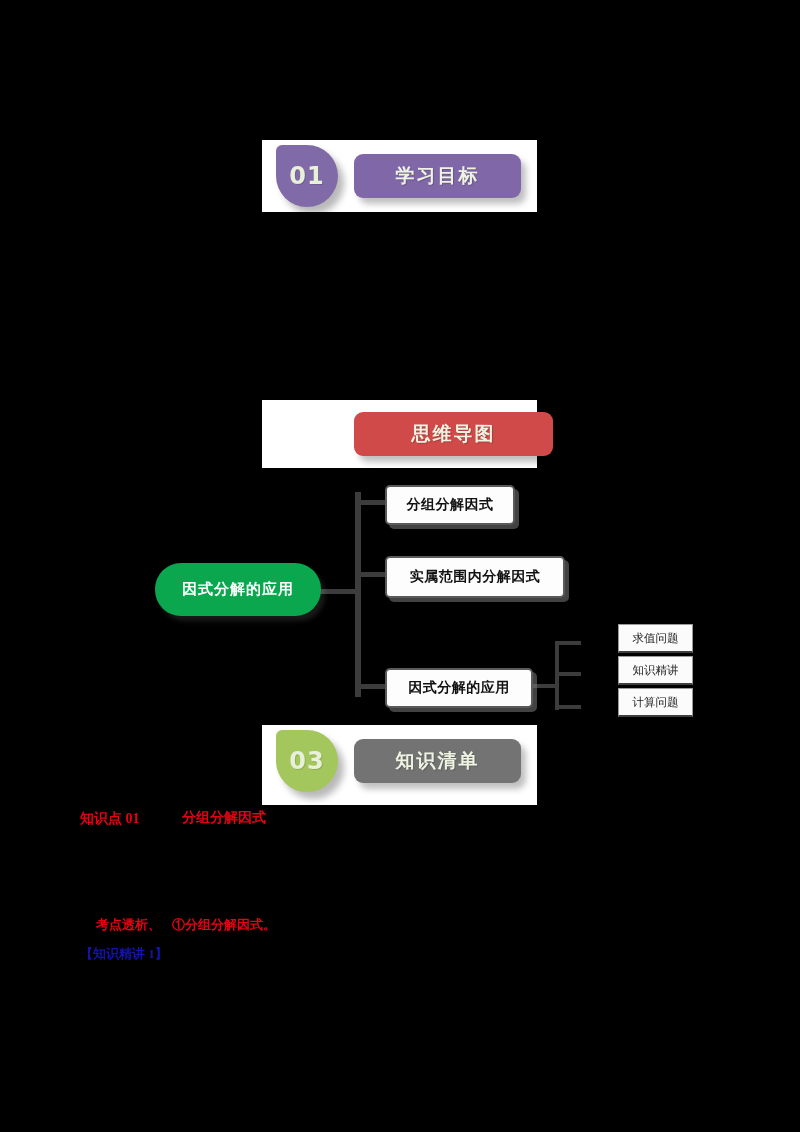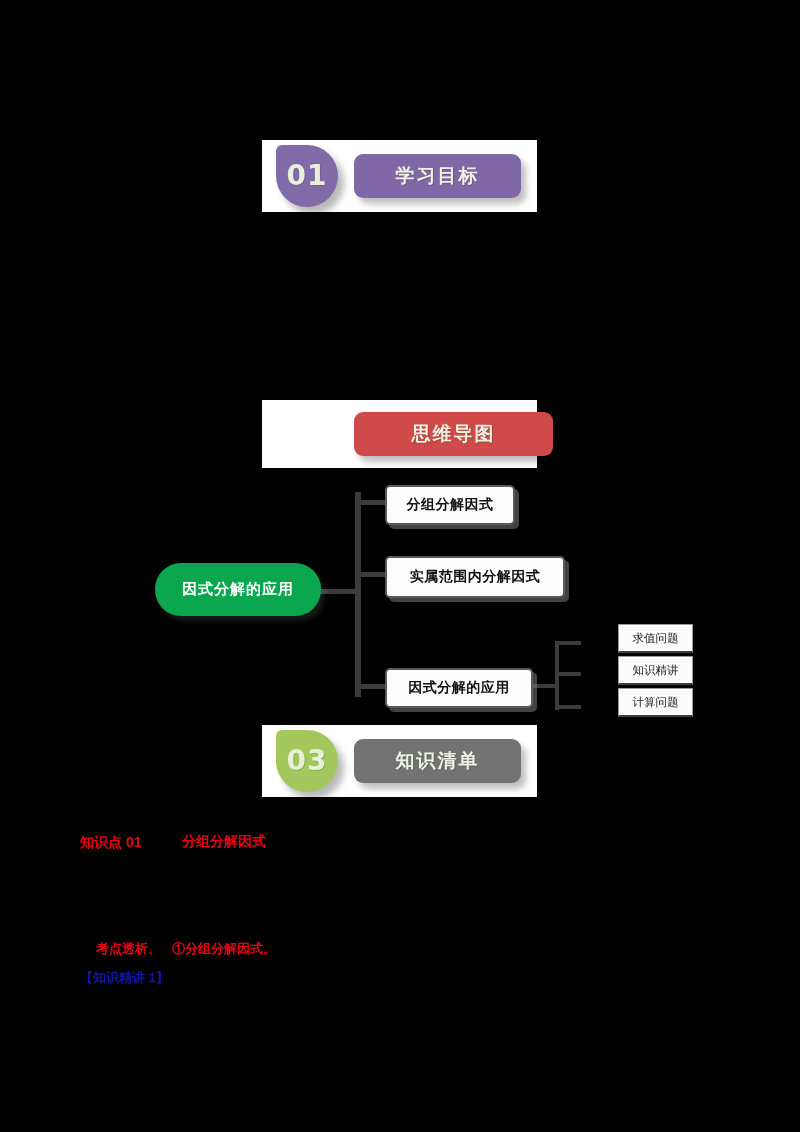--- a/index.html
+++ b/index.html
@@ -21,21 +21,21 @@
     position:absolute;
     width:62px;height:62px;
     border-radius:6px 50% 50% 50%;
     display:flex;align-items:center;justify-content:center;
     box-shadow:6px 7px 7px rgba(0,0,0,0.28);
     transform:rotate(0deg);
   }
   .badge-num{
     font-family:"DejaVu Sans",sans-serif;
     font-weight:bold;
-    font-size:28px;
+    font-size:24px;
     color:#e8f0da;
     letter-spacing:1px;
     line-height:1;
     text-shadow:1px 1px 0 rgba(0,0,0,.12);
   }
   .pill{
     position:absolute;
     height:44px;
     border-radius:9px;
     display:flex;align-items:center;justify-content:center;
@@ -88,25 +88,24 @@
   }
   .mm-leaf span{
     color:#1a1a1a;font-weight:normal;font-size:11.5px;
     font-family:"DejaVu Sans",sans-serif;
   }
   .conn{position:absolute;background:#3c3c3c;pointer-events:none;}
 
   
   .txt{
     position:absolute;
-    font-family:Liberation Sans, sans-serif;
+    font-family:Liberation Serif, serif;
     font-weight:bold;
     white-space:nowrap;
     filter:blur(0.35px);
-    margin-top:24px;
   }
   .txt-red{color:#e60012;font-size:14px;letter-spacing:0px;}
   .txt-blue{color:#1414a8;font-size:14px;letter-spacing:0px;}
   .txt-sm{font-size:13px;}
 </style>
 </head>
 <body>
 
 <div class="section-card" style="left:262px;top:140px;width:275px;height:72px;">
   <div class="badge" style="left:14px;top:5px;background:#806ba8;">
@@ -116,21 +115,21 @@
     <span class="pill-label">学习目标</span>
   </div>
 </div>
 
 <div class="section-card" style="left:262px;top:400px;width:275px;height:68px;">
   <div class="pill" style="left:92px;top:12px;width:199px;background:#cf4a48;">
     <span class="pill-label">思维导图</span>
   </div>
 </div>
 
-<div class="section-card" style="left:262px;top:725px;width:275px;height:72px;">
+<div class="section-card" style="left:262px;top:725px;width:275px;height:80px;">
   <div class="badge" style="left:14px;top:5px;background:#a3c75c;">
     <span class="badge-num">03</span>
   </div>
   <div class="pill" style="left:92px;top:14px;width:167px;background:#737373;">
     <span class="pill-label">知识清单</span>
   </div>
 </div>
 
 <div class="mindmap">
 

